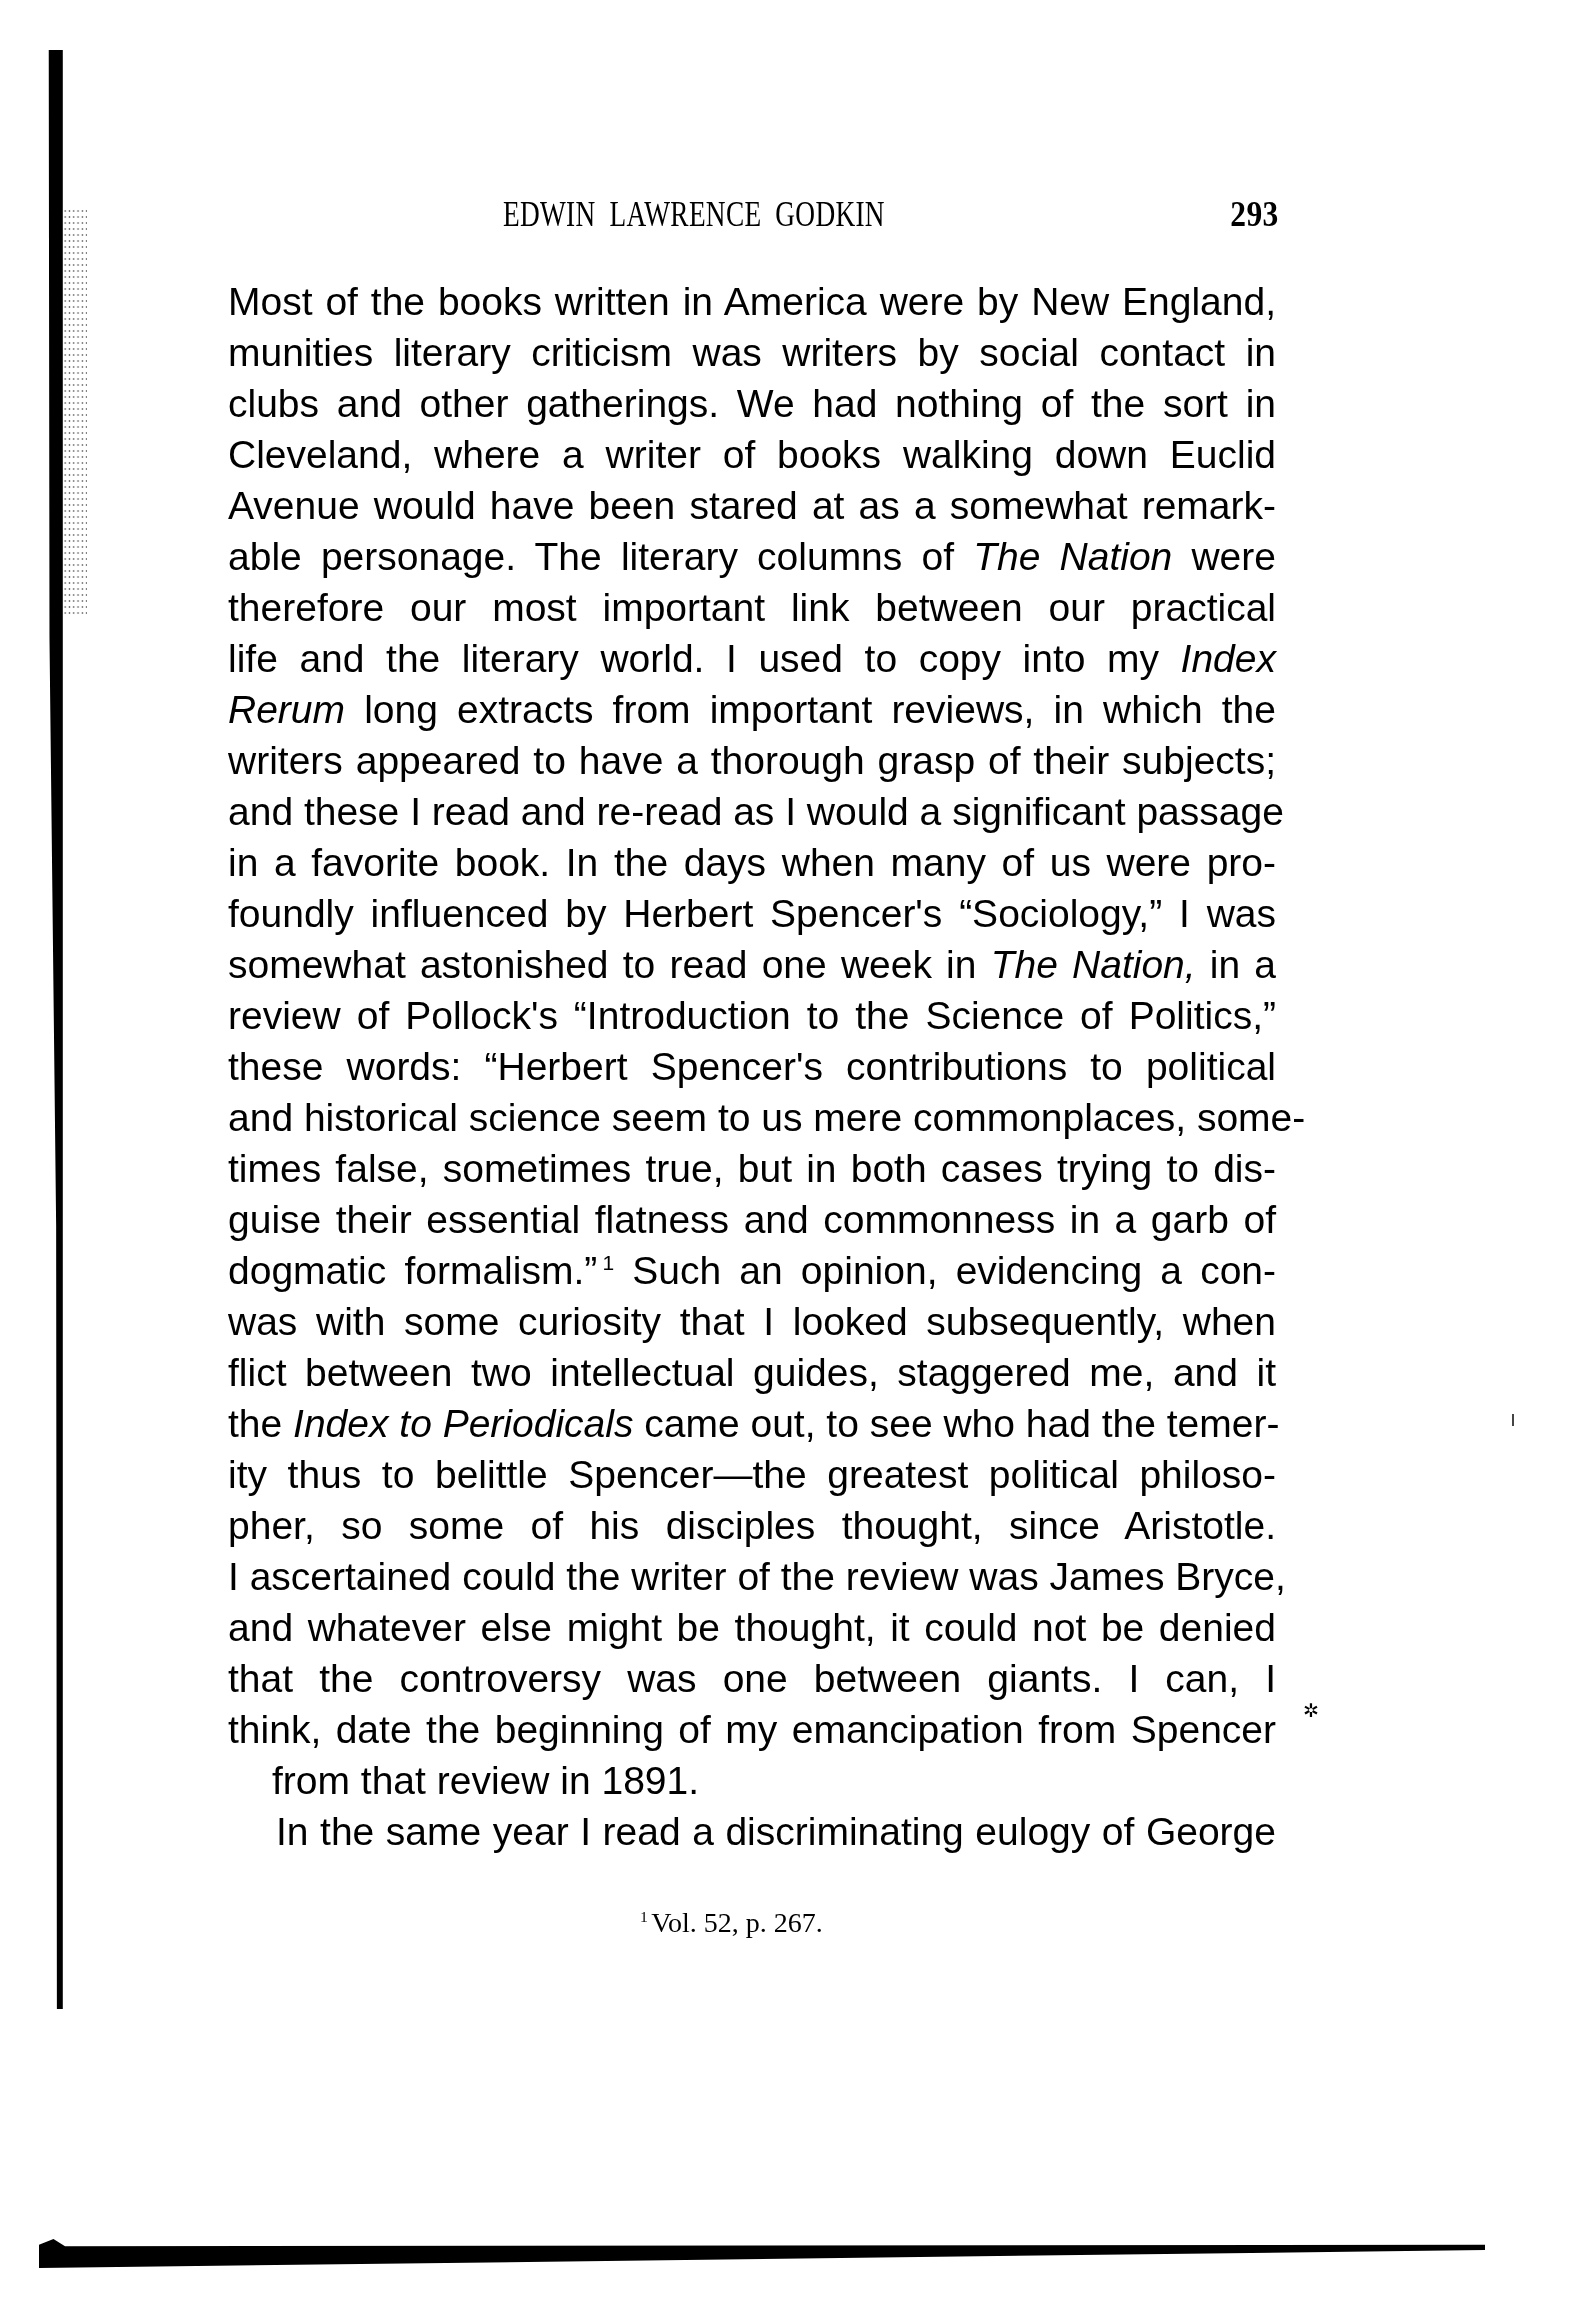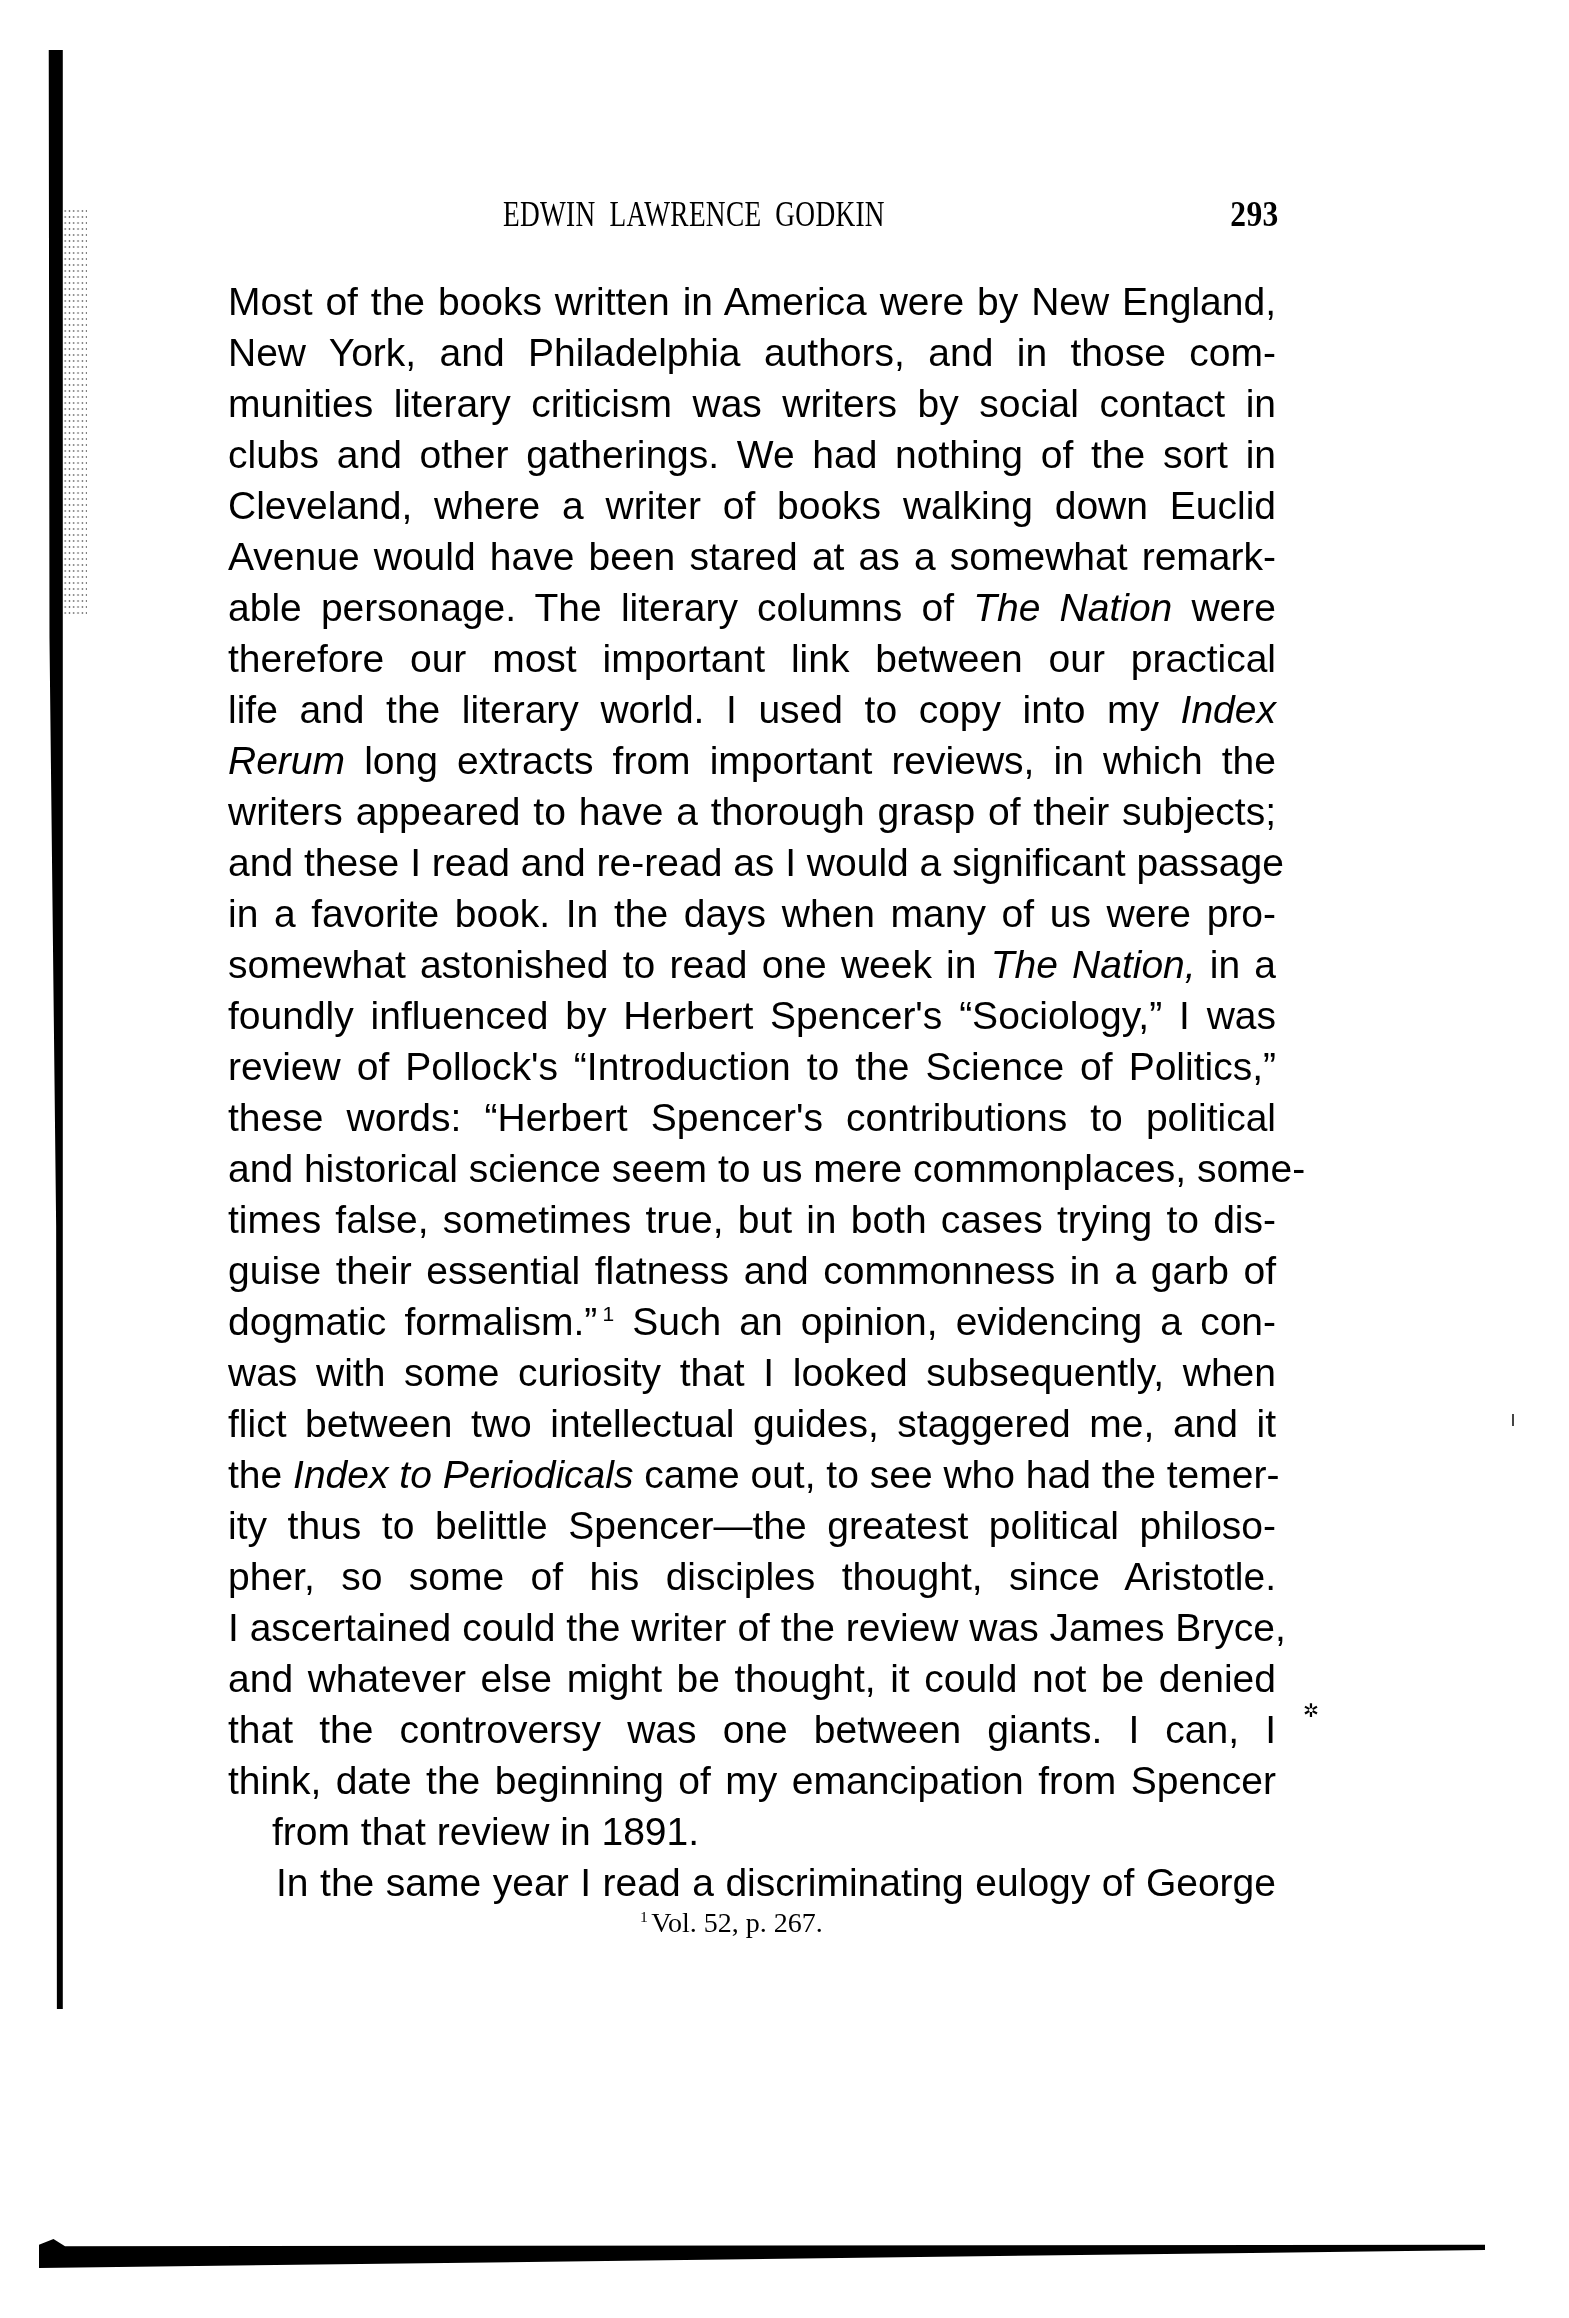--- a/index.html
+++ b/index.html
@@ -50,34 +50,33 @@
 <div class="margin-mark-1"></div>
 <div class="margin-mark-2">✲</div>
 
 <div class="running-head">
   <span class="running-title">EDWIN LAWRENCE GODKIN</span>
   <span class="page-number">293</span>
 </div>
 
 <div class="text-block">
   <span class="line">Most of the books written in America were by New England,</span>
-  <span class="line">New York, and Philadelphia authors, and in those com-</span>
   <span class="line">munities literary criticism was writers by social contact in</span>
   <span class="line">clubs and other gatherings.  We had nothing of the sort in</span>
   <span class="line">Cleveland, where a writer of books walking down Euclid</span>
   <span class="line">Avenue would have been stared at as a somewhat remark-</span>
   <span class="line"><span>able personage.  The literary columns of </span><i>The Nation</i><span> were</span></span>
   <span class="line">therefore our most important link between our practical</span>
   <span class="line"><span>life and the literary world.  I used to copy into my </span><i>Index</i><span></span></span>
   <span class="line"><span></span><i>Rerum</i><span> long extracts from important reviews, in which the</span></span>
   <span class="line">writers appeared to have a thorough grasp of their subjects;</span>
   <span class="line">and these I read and re-read as I would a significant passage</span>
   <span class="line">in a favorite book.  In the days when many of us were pro-</span>
+  <span class="line">foundly influenced by Herbert Spencer's “Sociology,” I was</span>
   <span class="line"><span>somewhat astonished to read one week in </span><i>The Nation,</i><span> in a</span></span>
-  <span class="line">foundly influenced by Herbert Spencer's “Sociology,” I was</span>
   <span class="line">review of Pollock's “Introduction to the Science of Politics,”</span>
   <span class="line">these words: “Herbert Spencer's contributions to political</span>
   <span class="line">and historical science seem to us mere commonplaces, some-</span>
   <span class="line">times false, sometimes true, but in both cases trying to dis-</span>
   <span class="line">guise their essential flatness and commonness in a garb of</span>
   <span class="line"><span>dogmatic formalism.”</span><sup class="fnref">1</sup><span>  Such an opinion, evidencing a con-</span></span>
   <span class="line">was with some curiosity that I looked subsequently, when</span>
   <span class="line">flict between two intellectual guides, staggered me, and it</span>
   <span class="line"><span>the </span><i>Index to Periodicals</i><span> came out, to see who had the temer-</span></span>
   <span class="line">ity thus to belittle Spencer—the greatest political philoso-</span>

